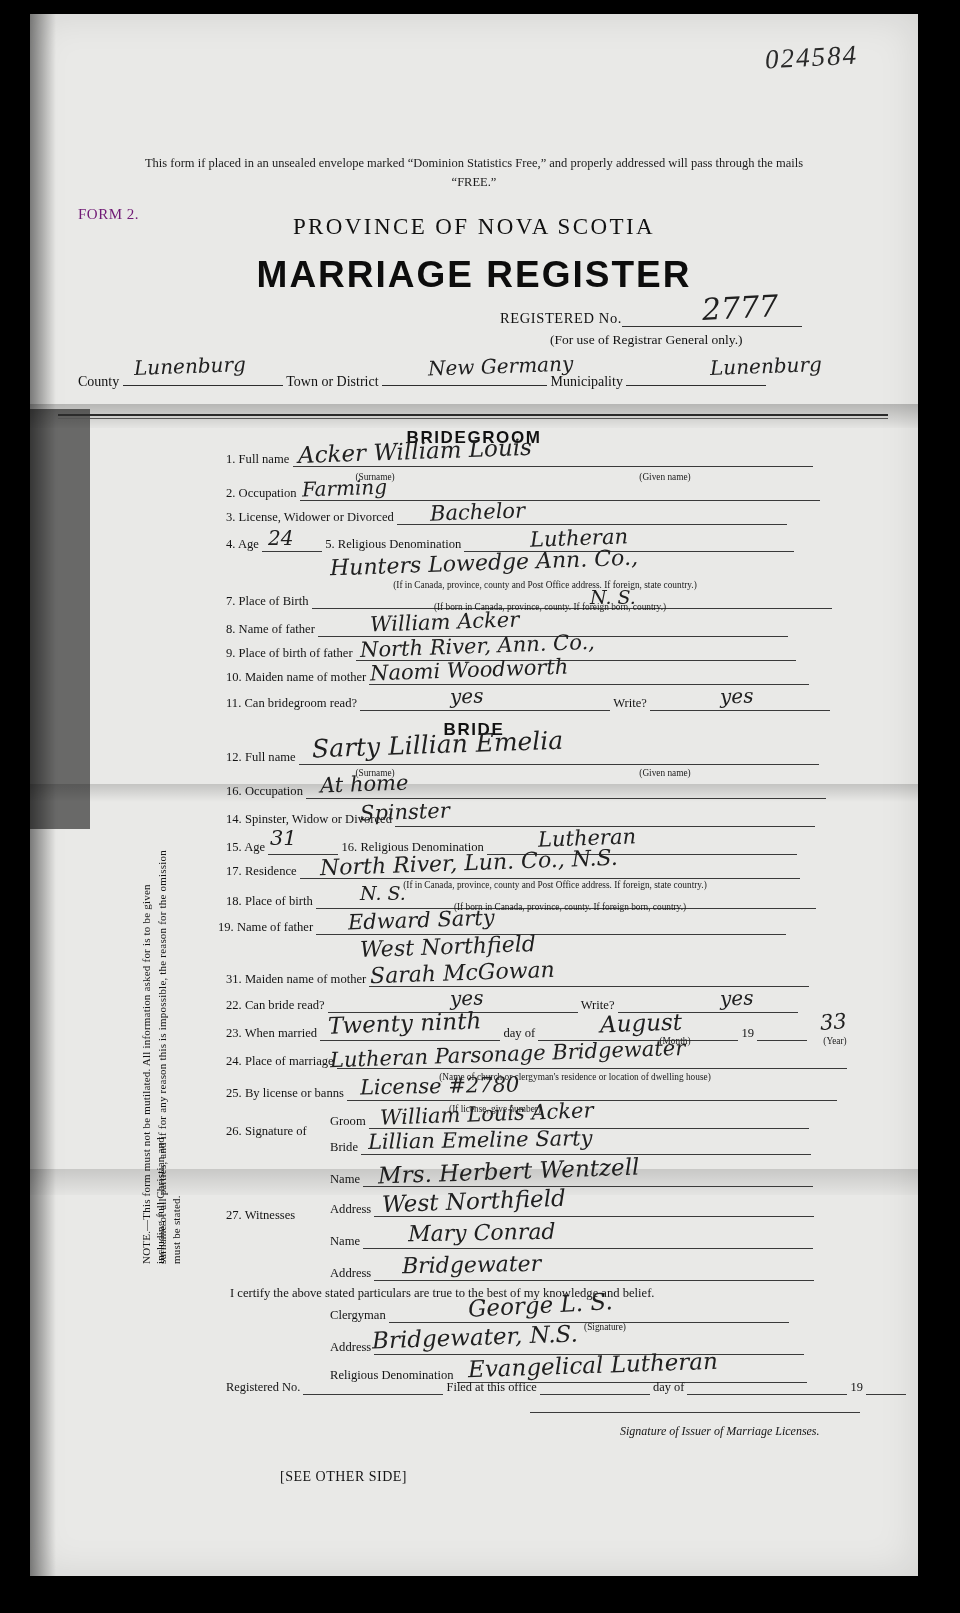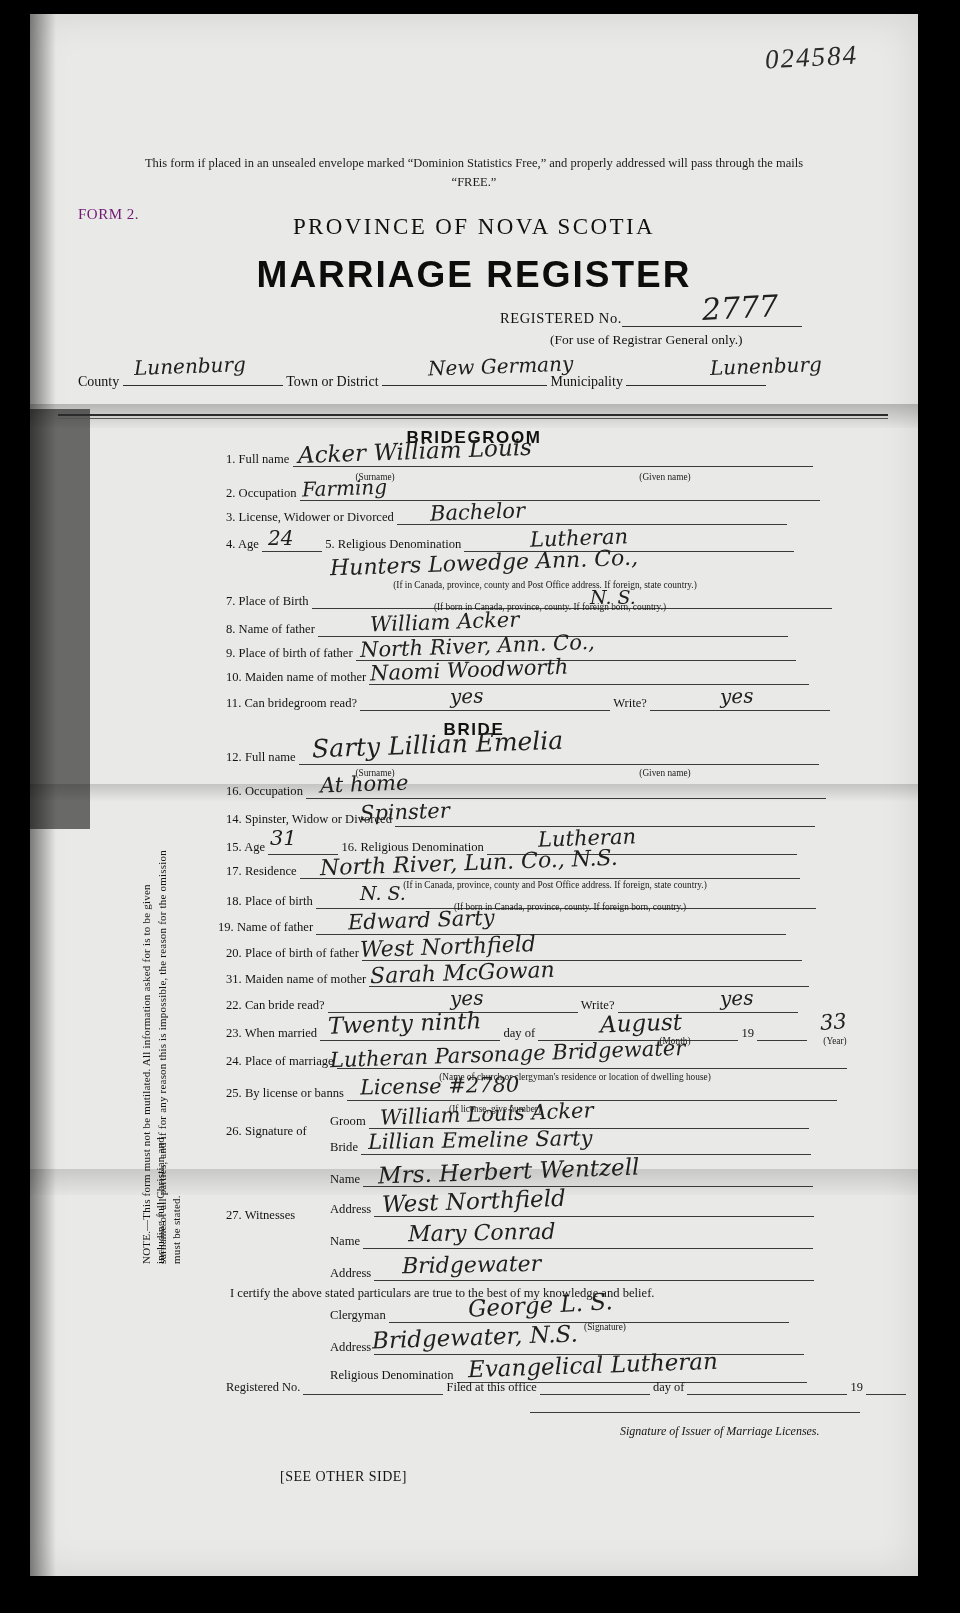--- a/index.html
+++ b/index.html
@@ -243,25 +243,20 @@
     <div class="hw" style="left:330px;top:868px;font-size:19px;">N. S.</div>
     <div class="sub" style="left:330px;top:888px;width:420px;">(If born in Canada, province, county.  If foreign born, country.)</div>
 
     <div class="row" style="left:188px;top:906px;">
       <span class="num">19.</span>
       <span>Name of father</span>
       <span class="fill" style="width:470px"></span>
     </div>
     <div class="hw" style="left:318px;top:894px;font-size:21px;transform:rotate(-2deg);">Edward Sarty</div>
 
-    <div class="row" style="left:196px;top:932px;">
-      <span class="num">20.</span>
-      <span>Place of birth of father</span>
-      <span class="fill" style="width:440px"></span>
-    </div>
     <div class="hw" style="left:330px;top:920px;font-size:22px;transform:rotate(-2deg);">West Northfield</div>
 
     <div class="row" style="left:196px;top:958px;">
       <span class="num">31.</span>
       <span>Maiden name of mother</span>
       <span class="fill" style="width:440px"></span>
     </div>
     <div class="hw" style="left:340px;top:946px;font-size:22px;transform:rotate(-2deg);">Sarah McGowan</div>
 
     <div class="row" style="left:196px;top:984px;">

